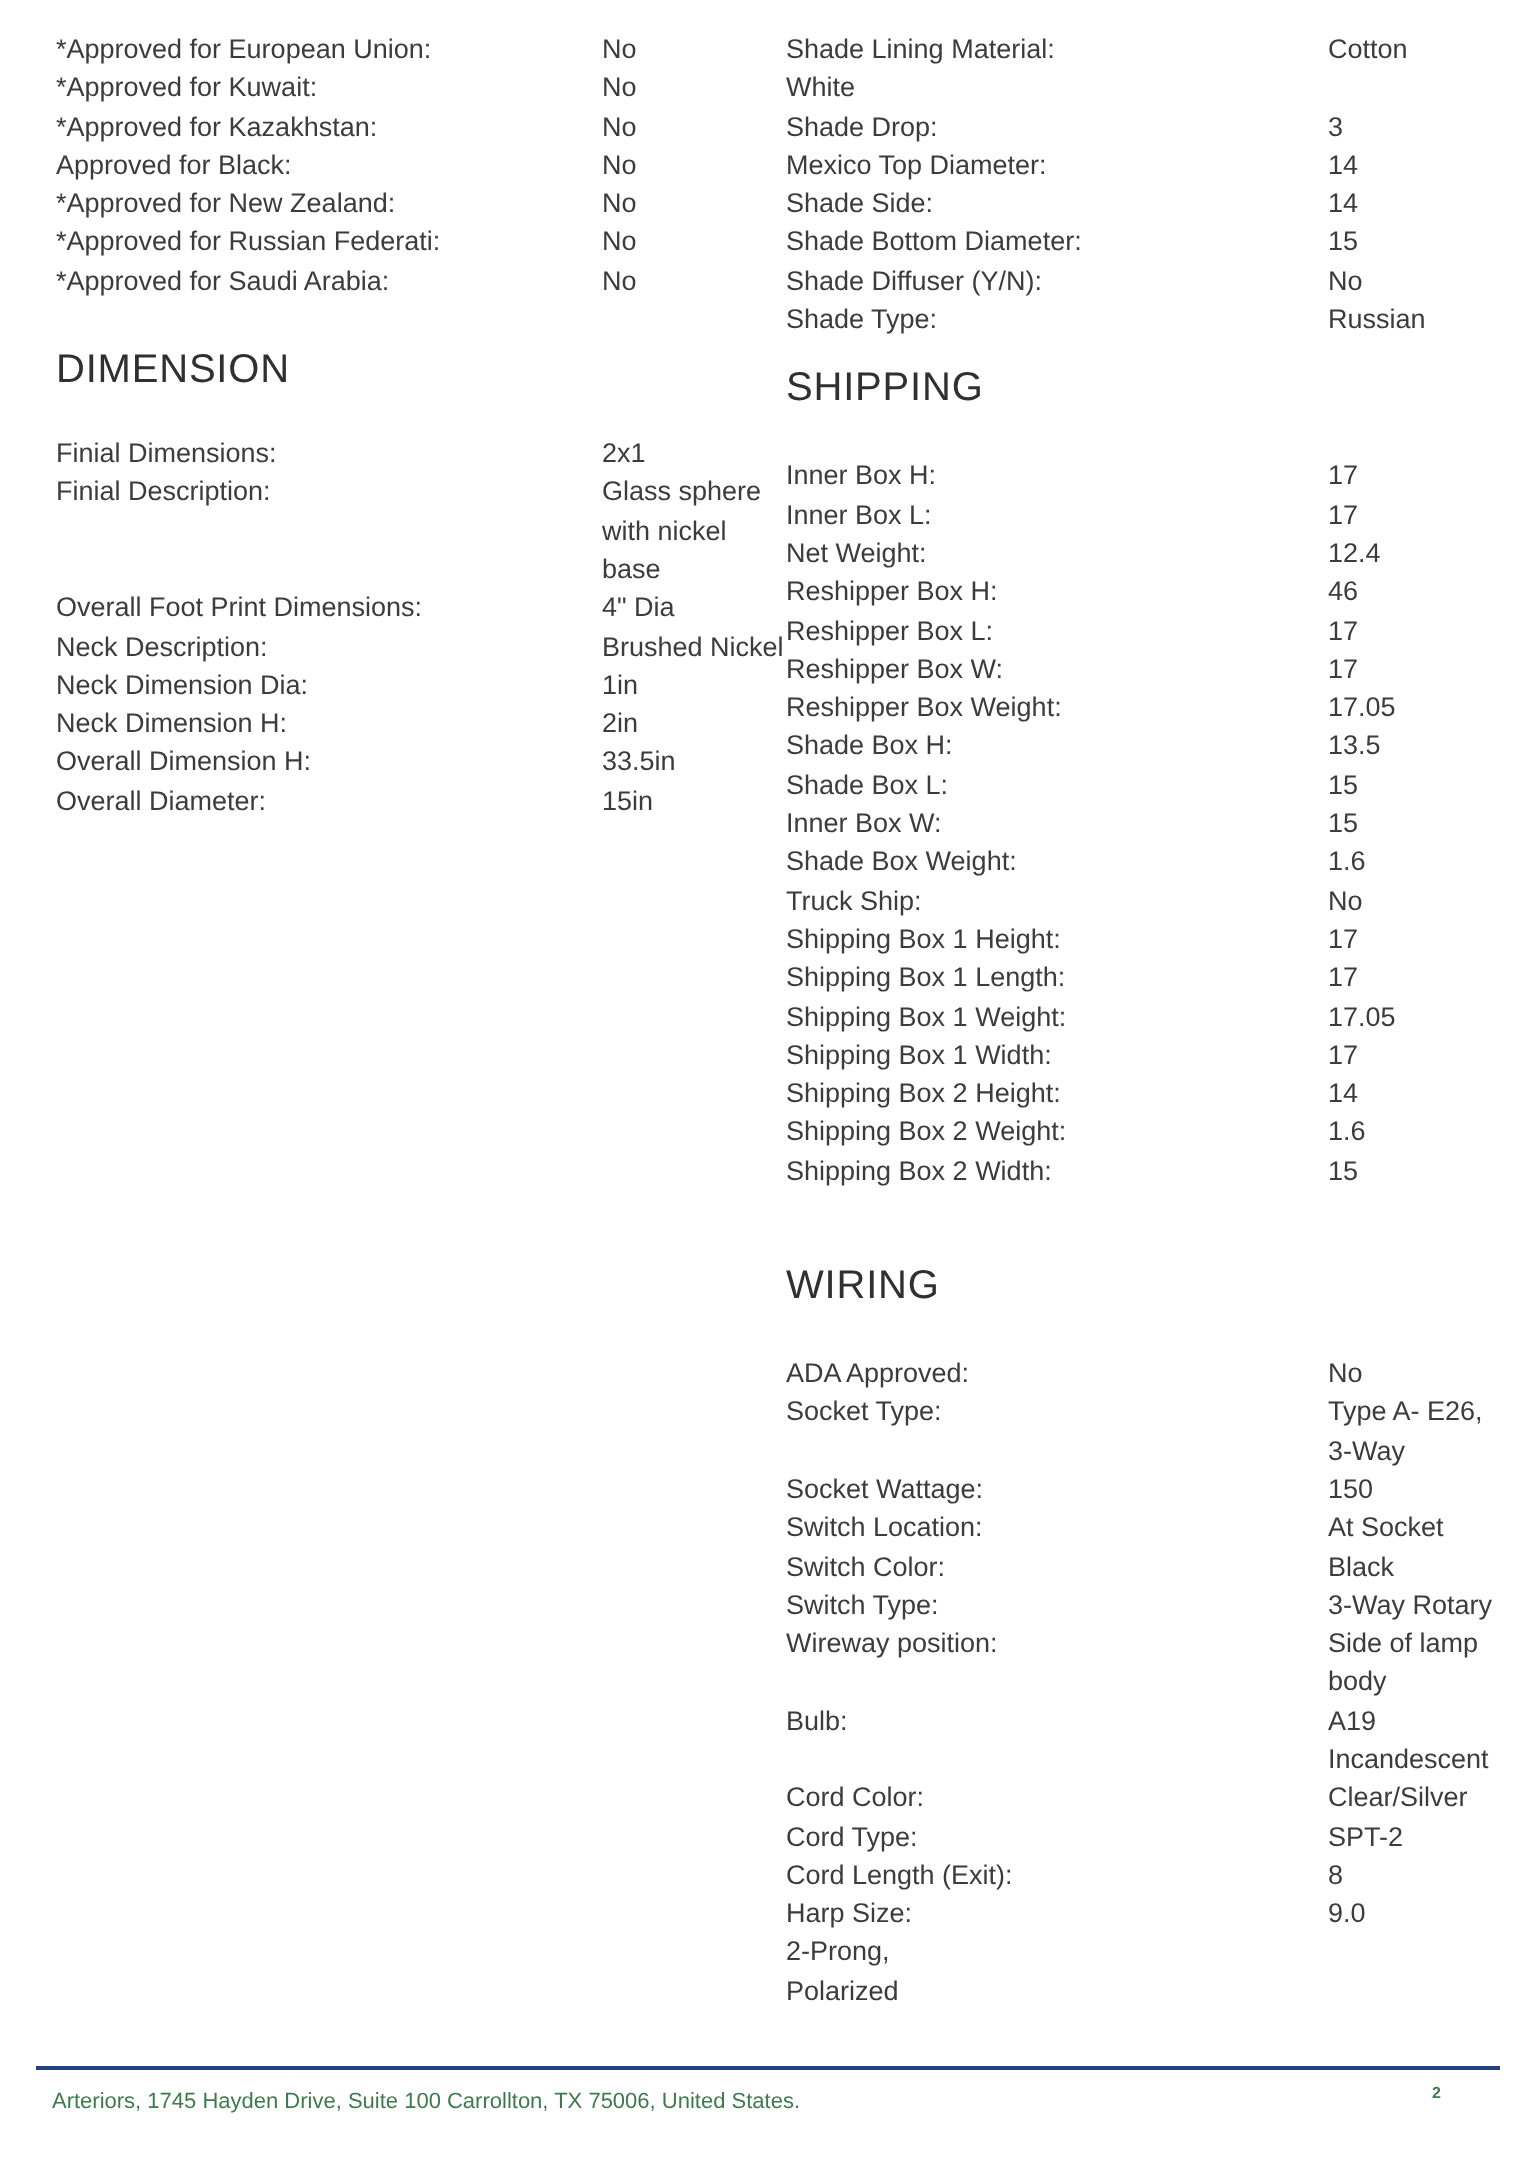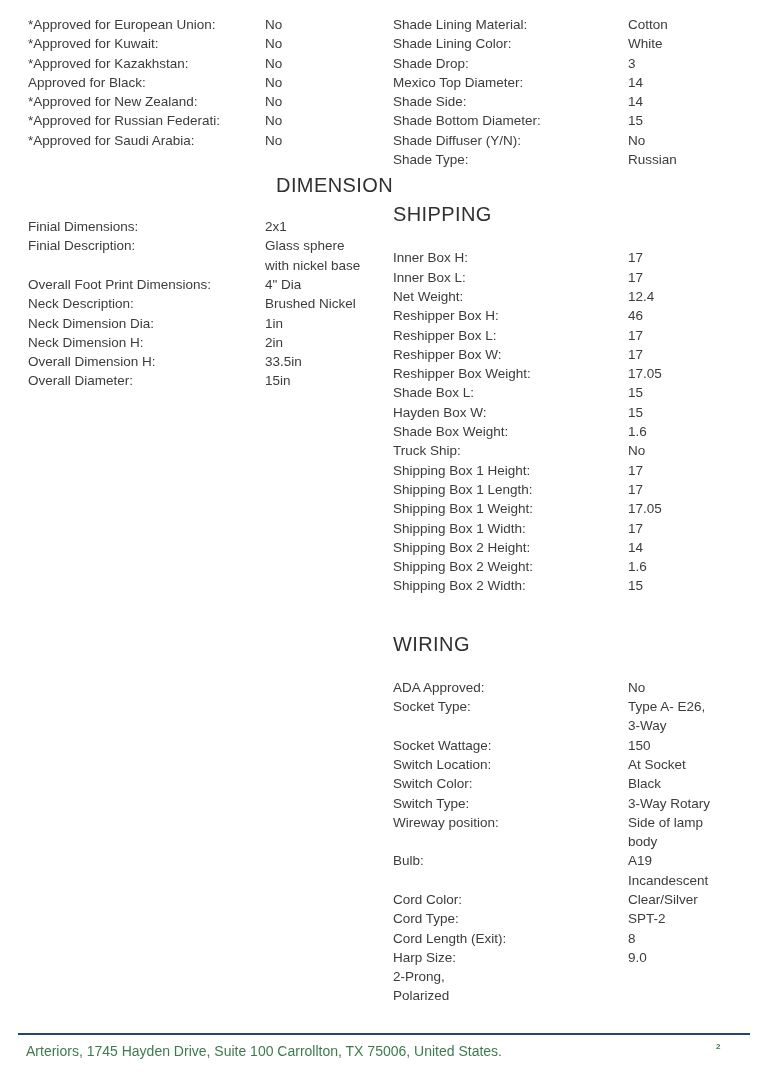--- a/index.html
+++ b/index.html
@@ -11,40 +11,40 @@
   }
   .page { position: absolute; inset: 0; background: #ffffff; }
   .columns {
     position: absolute; left: 28px; top: 15px; right: 0;
     display: flex;
     color: #3c3c3c;
     font-size: 13.5px; line-height: 19.3px;
   }
   .col-left  { width: 365px; flex-shrink: 0; }
   .col-right { width: 371px; flex-shrink: 0; }
-  .row { display: flex; align-items: flex-start; }
+  .row { display: flex; align-items: flex-start; gap: 36px; }
   .row .label { flex-shrink: 0; }
   .col-left  .row .label { width: 237px; }
   .col-right .row .label { width: 235px; }
   .row .value { white-space: pre-line; }
   .heading {
     font-size: 20px; line-height: 26px; font-weight: 400;
     color: #303030; letter-spacing: 0.4px;
     margin: 0;
   }
-  .heading-dimension { margin-top: 22px; margin-bottom: 19px; text-align: right; }
-  .heading-shipping  { margin-top: 32px; margin-bottom: 21px; }
+  .heading-dimension { margin-top: 22px; margin-bottom: 19px; }
+  .heading-shipping  { margin-top: 12px; margin-bottom: 21px; }
   .heading-wiring    { margin-top: 35px; margin-bottom: 21px; }
   .footer-line {
     position: absolute; left: 18px; top: 1033px;
     width: 732px; height: 2px; background: #24427c;
   }
   .footer-text {
     position: absolute; left: 26px; top: 1045px;
-    font-size: 14px; line-height: 12px; color: #3e7a4e;
+    font-size: 11px; line-height: 12px; color: #3e7a4e;
   }
   .page-number {
     position: absolute; left: 716px; top: 1042px;
     font-size: 8px; font-weight: 700; color: #3e7a4e;
   }
 </style>
 </head>
 <body>
 
 <div class="page">
@@ -138,21 +138,20 @@
 
     <div class="col col-right">
       <div class="rows">
 
           <div class="row">
             <div class="label">Shade Lining Material:</div>
             <div class="value">Cotton</div>
           </div>
 
           <div class="row">
-            <div class="label">Shade Lining Color:</div>
             <div class="value">White</div>
           </div>
 
           <div class="row">
             <div class="label">Shade Drop:</div>
             <div class="value">3</div>
           </div>
 
           <div class="row">
             <div class="label">Mexico Top Diameter:</div>
@@ -212,28 +211,32 @@
           <div class="row">
             <div class="label">Reshipper Box W:</div>
             <div class="value">17</div>
           </div>
 
           <div class="row">
             <div class="label">Reshipper Box Weight:</div>
             <div class="value">17.05</div>
           </div>
 
+          <div class="row">
+            <div class="label">Shade Box H:</div>
+            <div class="value">13.5</div>
+          </div>
 
           <div class="row">
             <div class="label">Shade Box L:</div>
             <div class="value">15</div>
           </div>
 
           <div class="row">
-            <div class="label">Hayden Box W:</div>
+            <div class="label">Inner Box W:</div>
             <div class="value">15</div>
           </div>
 
           <div class="row">
             <div class="label">Shade Box Weight:</div>
             <div class="value">1.6</div>
           </div>
 
           <div class="row">
             <div class="label">Truck Ship:</div>

